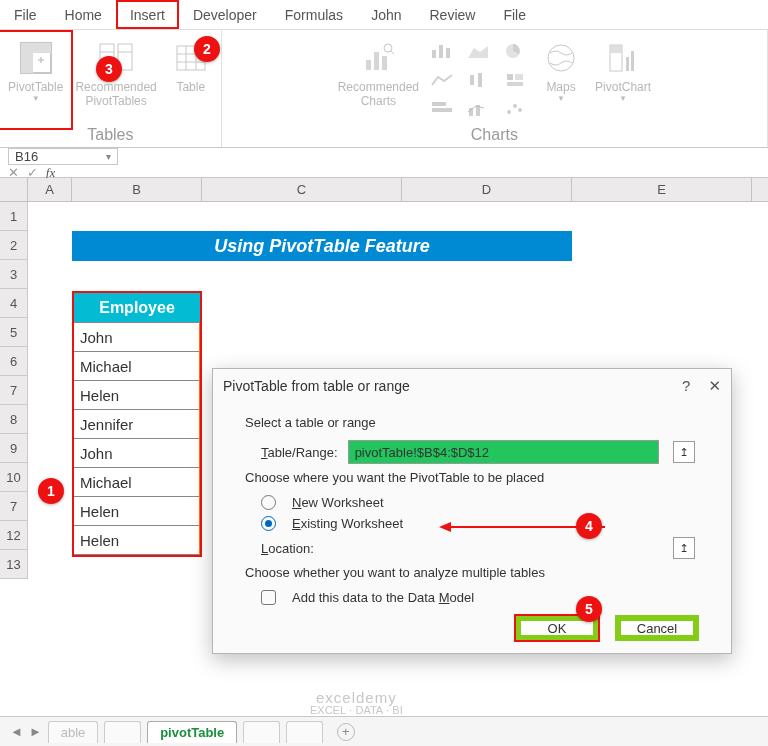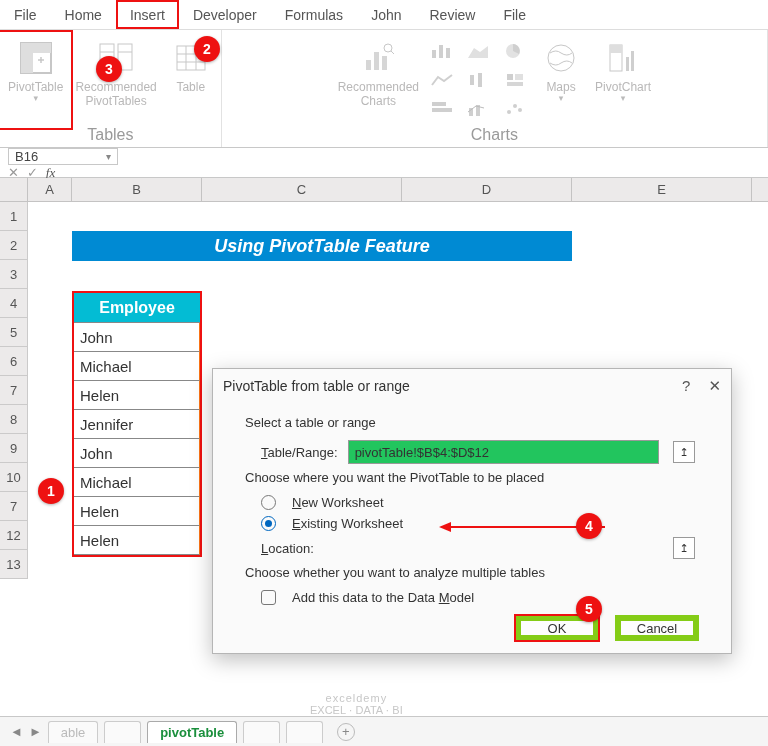--- a/index.html
+++ b/index.html
@@ -472,21 +472,21 @@
       <div class="dlg-btn red-box">OK</div>
       <div class="dlg-btn">Cancel</div>
     </div>
   </div>
 </div>
 
 <div class="badge" style="left:576px; top:513px;">4</div>
 <div class="badge" style="left:576px; top:596px;">5</div>
 
 <div class="watermark">
-  <div style="font-size:11px;letter-spacing:1px">exceldemy</div>
+  <div style="font-size:15px;letter-spacing:1px">exceldemy</div>
   <div>EXCEL · DATA · BI</div>
 </div>
 
 <div class="sheetbar">
   <div class="sheetnav">
     <span>◄</span>
     <span>►</span>
   </div>
   <div class="sheet-tab">able</div>
   <div class="sheet-tab">&nbsp;&nbsp;&nbsp;</div>

